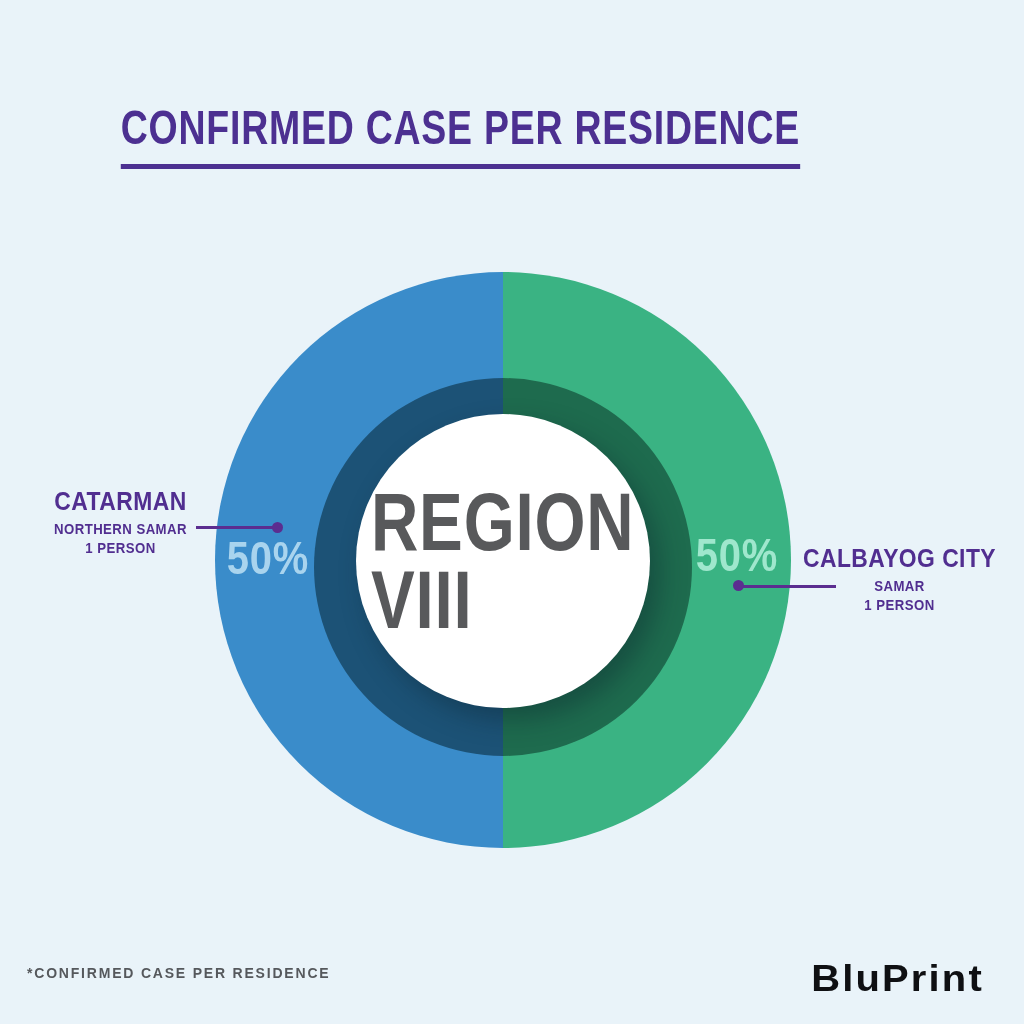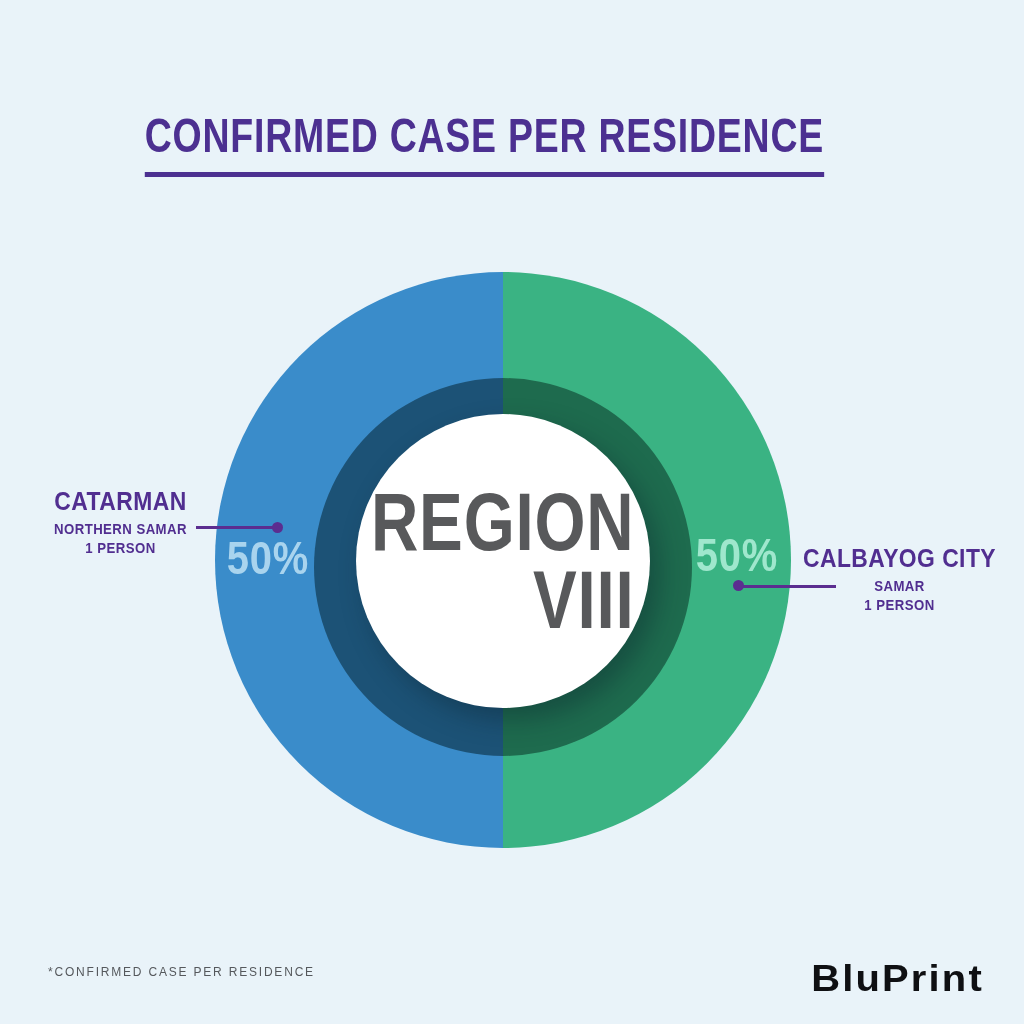--- a/index.html
+++ b/index.html
@@ -9,24 +9,24 @@
     width: 1024px;
     height: 1024px;
     background: #e9f3f9;
     overflow: hidden;
     font-family: "Liberation Sans", sans-serif;
   }
 
   
   .title-wrap {
     position: absolute;
-    top: 108px;
+    top: 100px;
     left: 0;
     width: 920px;
-    text-align: right;
+    text-align: center;
   }
   .title {
     display: inline-block;
     font-size: 48px;
     font-weight: bold;
     color: #4c3091;
     letter-spacing: 1px;
     transform: scaleX(0.78);
     transform-origin: center top;
     padding-bottom: 9px;
@@ -58,21 +58,21 @@
     left: 356px;
     top: 414px;
     width: 294px;
     height: 294px;
     border-radius: 50%;
     background: #ffffff;
     box-shadow: 10px 12px 26px rgba(10, 35, 45, 0.38);
     display: flex;
     align-items: center;
     justify-content: center;
-    text-align: right;
+    text-align: left;
   }
   .region-label {
     font-size: 82px;
     line-height: 0.95;
     font-weight: bold;
     color: #58595b;
     letter-spacing: 1px;
     transform: scaleX(0.8);
     transform-origin: center;
   }
@@ -121,24 +121,24 @@
   }
   .side-label .name  { font-size: 26px; font-weight: bold; letter-spacing: 0.5px; }
   .side-label .sub   { font-size: 15px; font-weight: bold; letter-spacing: 0.5px; margin-top: 3px; }
   .side-label .count { font-size: 15px; font-weight: bold; letter-spacing: 0.5px; margin-top: 2px; }
   .label-left  { left: 18px;  top: 486px; width: 205px; }
   .label-right { left: 782px; top: 543px; width: 235px; }
 
   
   .footnote {
     position: absolute;
-    left: 48px;
+    left: 27px;
     top: 961px;
-    font-size: 12px;
-    font-weight: normal;
+    font-size: 14px;
+    font-weight: bold;
     letter-spacing: 1.8px;
     line-height: 1.85;
     color: #55585c;
     white-space: nowrap;
   }
   .logo {
     position: absolute;
     right: 40px;
     top: 958px;
     font-size: 37px;

